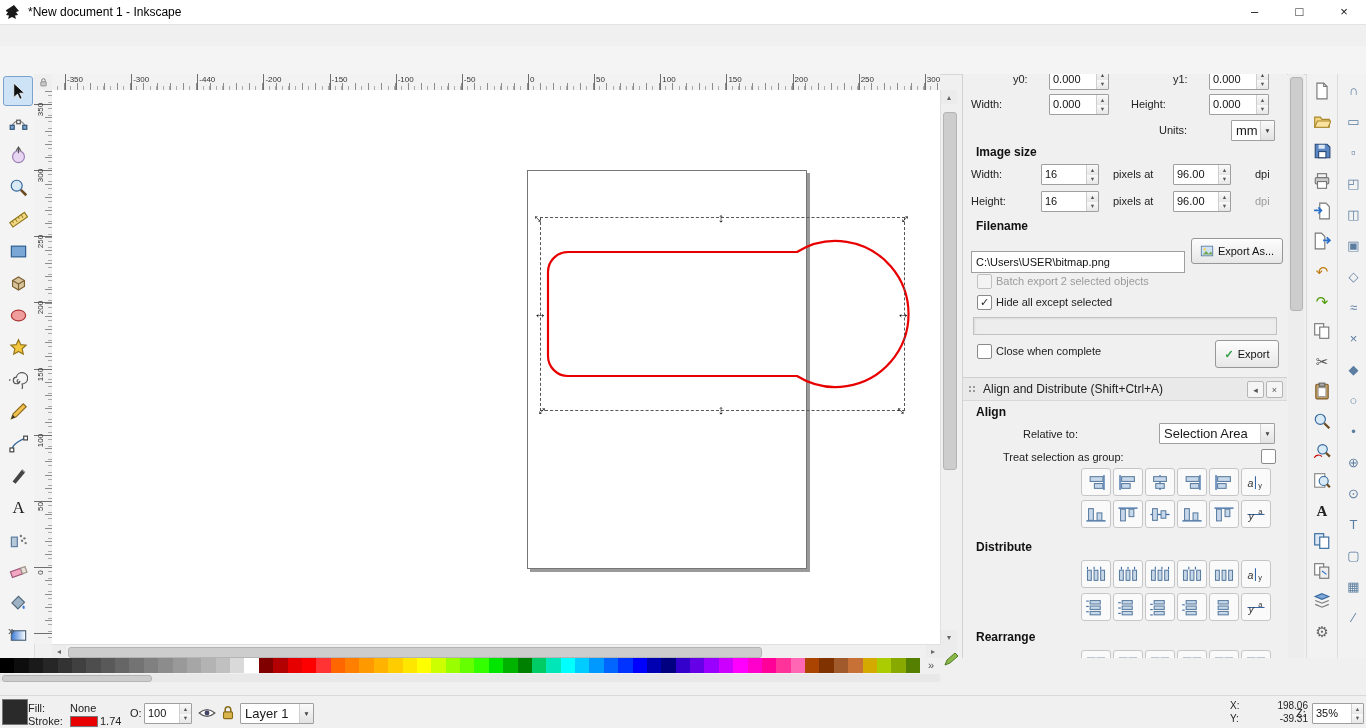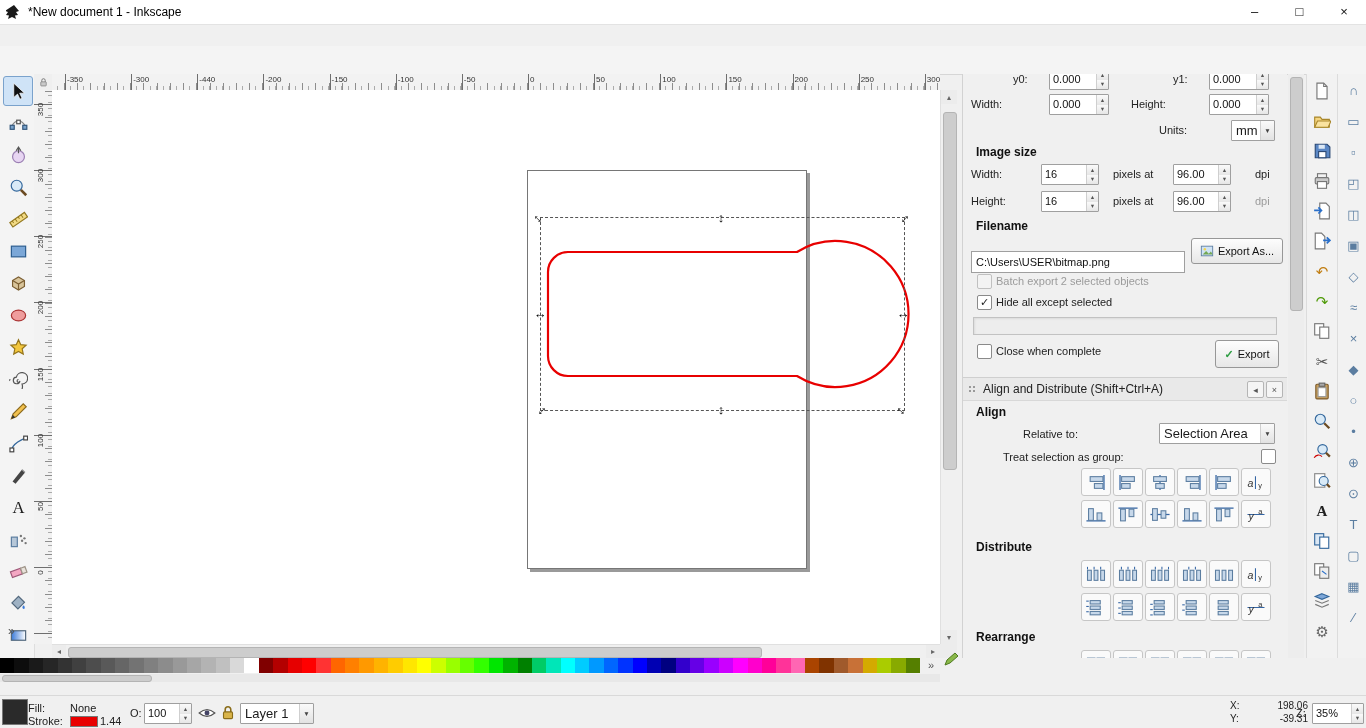--- a/index.html
+++ b/index.html
@@ -993,21 +993,21 @@
         <path d="M2 14l2-5 8-7 3 3-8 7z" fill="#8ab84a" stroke="#4e7a1e"></path>
       </svg>
   </div>
 
   <div class="abs statusbar">
     <div class="swatch-box" style="left:2px;top:3px;width:24px;height:24px;background:#2a2a2a"></div>
     <span class="lbl rt" style="left:28px;top:4px;width:36px">Fill:</span>
     <span class="lbl" style="left:70px;top:4px">None</span>
     <span class="lbl rt" style="left:28px;top:17px;width:36px">Stroke:</span>
     <div class="swatch-box" style="left:70px;top:20px;width:26px;height:9px;background:#e80000"></div>
-    <span class="lbl" style="left:100px;top:17px">1.44</span>
+    <span class="lbl" style="left:100px;top:17px">1.74</span>
     <span class="lbl" style="left:130px;top:9px">O:</span>
     <div class="spin" style="left:144px;top:7px;width:46px">
         <span class="val">100</span>
         <span class="spinbtns">
           <i>▲</i>
           <i>▼</i>
         </span>
       </div>
     <span class="abs" style="left:198px;top:8px;width:18px;height:18px">
         <svg viewBox="0 0 16 16">

